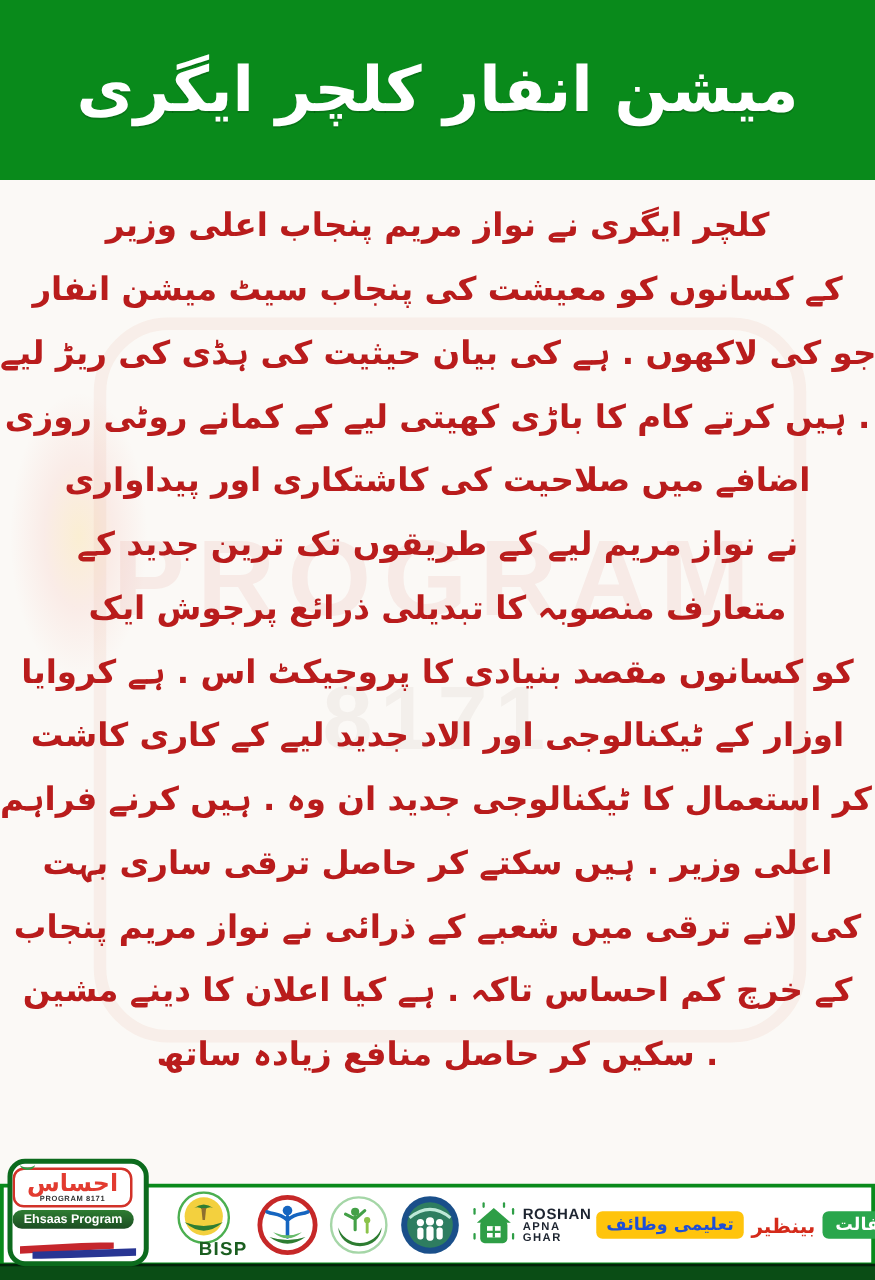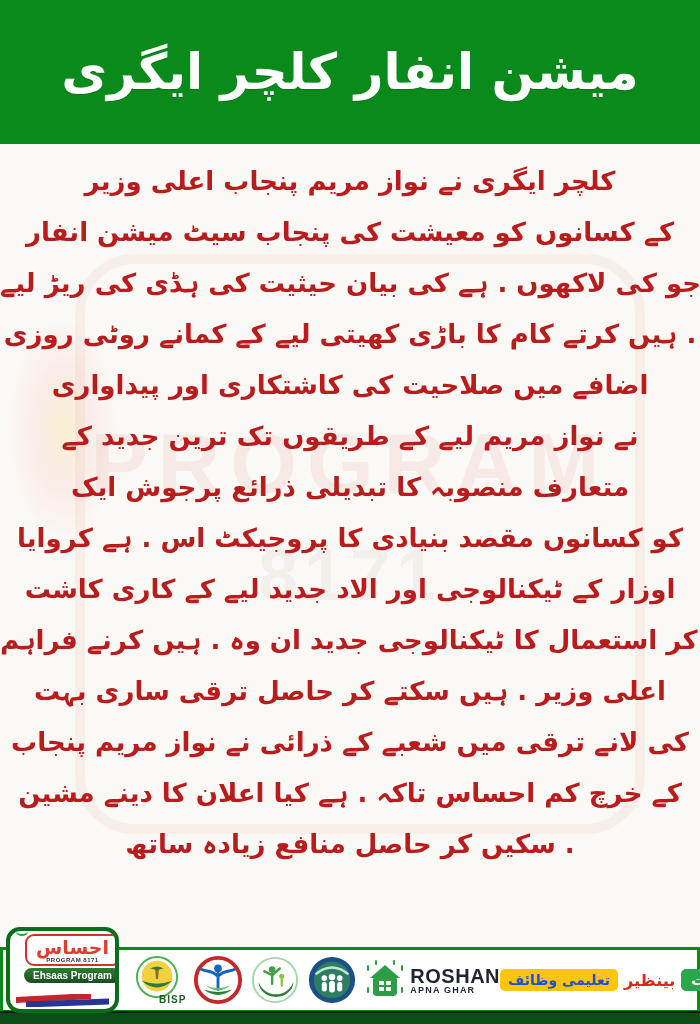--- a/index.html
+++ b/index.html
@@ -30,38 +30,38 @@
   
   .footer-band{position:absolute;left:0;right:0;top:947px;height:66px;background:#ffffff;
                border:3px solid #098a1b;box-sizing:border-box;display:flex;align-items:center;
                padding:0 8px 0 124px;justify-content:space-between;z-index:3;}
   .bottom-bar{position:absolute;left:0;right:0;bottom:0;height:11px;background:#0a4d15;
               border-top:2px solid #03230a;z-index:4;}
 
   .logo-group{display:flex;align-items:center;gap:7px;}
   .logo{display:flex;flex-direction:column;align-items:center;line-height:1;}
   .logo svg{display:block;}
-  .bisp-label{font-size:10px;font-weight:bold;color:#1b5e20;margin-top:-5px;letter-spacing:1px;padding-left:32px;}
+  .bisp-label{font-size:15px;font-weight:bold;color:#1b5e20;margin-top:-5px;letter-spacing:1px;padding-left:32px;}
 
   .roshan{display:flex;align-items:center;gap:4px;}
   .roshan-text{display:flex;flex-direction:column;line-height:1;}
-  .roshan-l1{font-size:20px;font-weight:bold;color:#1d2430;letter-spacing:.5px;}
+  .roshan-l1{font-size:12px;font-weight:bold;color:#1d2430;letter-spacing:.5px;}
   .roshan-l2{font-size:9px;font-weight:bold;color:#1d2430;letter-spacing:1.2px;}
 
   .right-group{display:flex;direction:rtl;align-items:center;gap:6px;font-family:"DejaVu Sans",sans-serif;}
   .benazir-word{color:#d42a1a;font-size:16px;font-weight:bold;white-space:nowrap;}
   .badge-green{background:#2aa64c;color:#ffffff;font-size:14px;font-weight:bold;border-radius:5px;
                padding:3px 10px;white-space:nowrap;}
   .badge-yellow{background:#ffc40c;color:#1d4ed8;font-size:14px;font-weight:bold;border-radius:5px;
                 padding:3px 8px;white-space:nowrap;}
 
   
   .ehsaas{position:absolute;left:6px;top:927px;width:113px;height:86px;background:#ffffff;
           border:4px solid #0c6b1d;border-radius:14px;box-sizing:border-box;z-index:6;
-          display:flex;flex-direction:column;align-items:center;overflow:hidden;padding-left:20px;}
+          display:flex;flex-direction:column;align-items:flex-start;overflow:hidden;}
   .eh-inner{margin-top:3px;width:92px;border:2px solid #d23229;border-radius:9px;
             display:flex;flex-direction:column;align-items:center;padding:1px 0;background:#fff;}
   .eh-urdu{position:relative;color:#e23b30;font-size:19px;font-weight:bold;line-height:20px;
            font-family:"DejaVu Sans",sans-serif;}
   .eh-mark{position:absolute;left:6px;top:-4px;width:12px;height:7px;border:2px solid #2f9e41;
            border-top:none;border-left:none;border-right:none;border-radius:50%;}
   .eh-program{font-size:6px;font-weight:bold;color:#333;letter-spacing:.5px;}
   .eh-pill{margin-top:2px;background:linear-gradient(#2e7d32,#1b4d22);color:#fff;font-size:10px;
            font-weight:bold;border-radius:9px;padding:2px 9px;white-space:nowrap;}
   .eh-stripes{position:absolute;bottom:2px;left:6px;right:6px;height:13px;overflow:hidden;border-radius:3px;}

